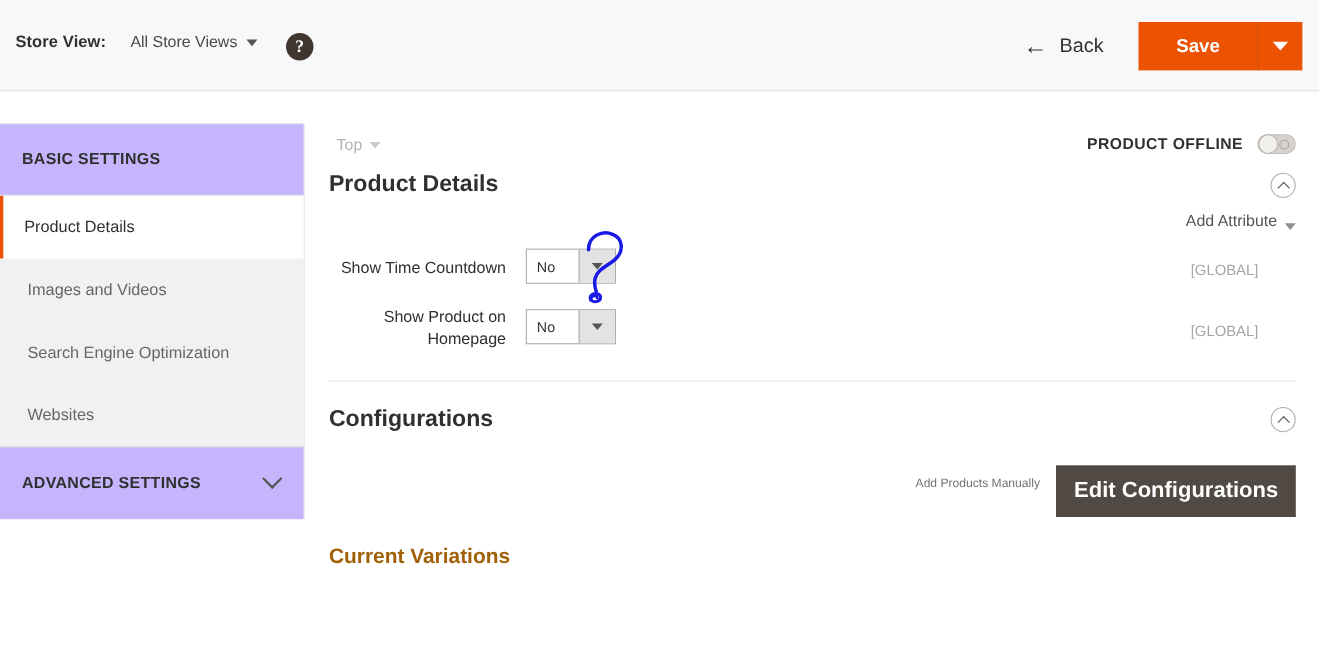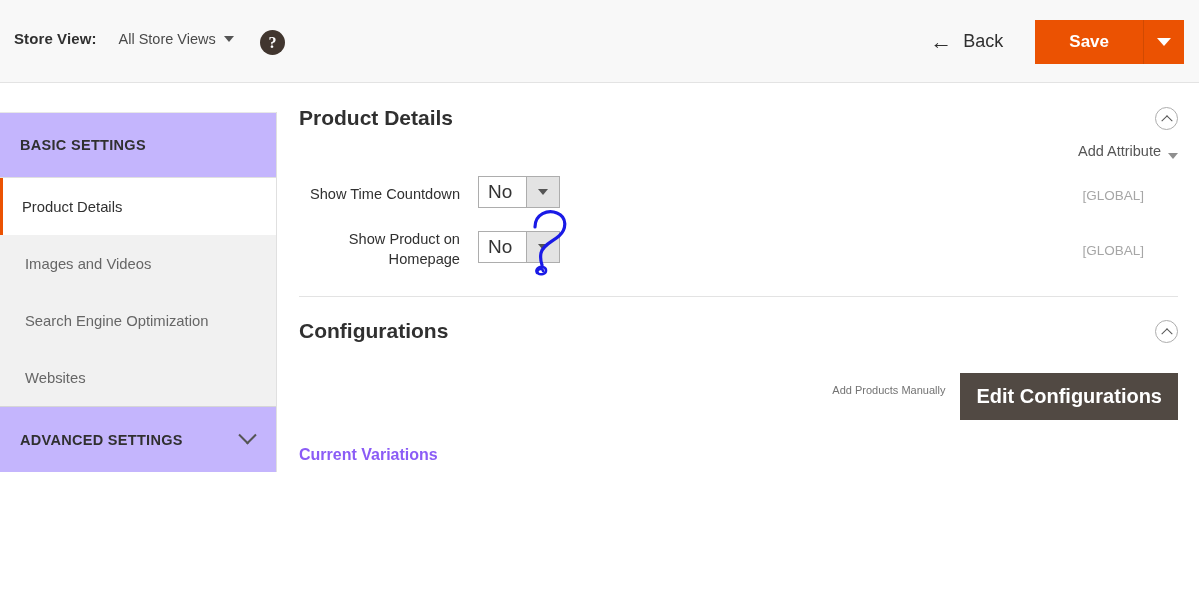--- a/index.html
+++ b/index.html
@@ -215,21 +215,21 @@
     font-size: 14.6px; color: #303030; line-height: 1.34;
     padding-top: 5px; padding-right: 18px;
   }
   .select-wrap {
     display: flex; height: 32px; width: 82px;
     border: 1px solid #adadad; background: #ffffff;
     cursor: pointer;
   }
   .select-value {
     flex: 1; display: flex; align-items: center;
-    padding-left: 9px; font-size: 19px; color: #333333;
+    padding-left: 9px; font-size: 13px; color: #333333;
   }
   .select-arrow {
     width: 33px; background: #e3e3e3;
     border-left: 1px solid #adadad;
     display: flex; align-items: center; justify-content: center;
   }
   .select-arrow .tri {
     width: 0; height: 0;
     border-left: 5px solid transparent;
     border-right: 5px solid transparent;
@@ -264,21 +264,21 @@
   }
   .dark-button {
     background: #514943; color: #ffffff;
     font-size: 20px; font-weight: bold;
     border: none; cursor: pointer;
     padding: 12px 16px;
     font-family: "Liberation Sans", sans-serif;
   }
   .current-variations {
     margin-top: 26px;
-    font-size: 16px; font-weight: bold; color: #8b5cf6;
+    font-size: 19px; font-weight: bold; color: #a16207;
   }
 
   
   .annotation {
     position: absolute; left: 515px; top: 205px;
     pointer-events: none; z-index: 50;
   }
 </style>
 </head>
 <body>
@@ -333,20 +333,33 @@
   </div>
 
   <div class="sidebar-group-title with-chevron">
     <span>ADVANCED SETTINGS</span>
     <span class="chevron-down-icon"></span>
   </div>
 </div>
 
 <div class="main">
 
+  <div class="anchor-row">
+    <div class="top-anchor">
+      <span>Top</span>
+      <span class="tri-sm"></span>
+    </div>
+    <div class="product-status">
+      <span class="product-status-label">PRODUCT OFFLINE</span>
+      <span class="toggle-switch">
+        <span class="knob"></span>
+        <span class="off-ring"></span>
+      </span>
+    </div>
+  </div>
 
   <div class="section">
     <div class="section-header">
       <span class="section-title">Product Details</span>
       <span class="collapse-icon">
         <span class="chev-up"></span>
       </span>
     </div>
 
     <div class="add-attribute">

